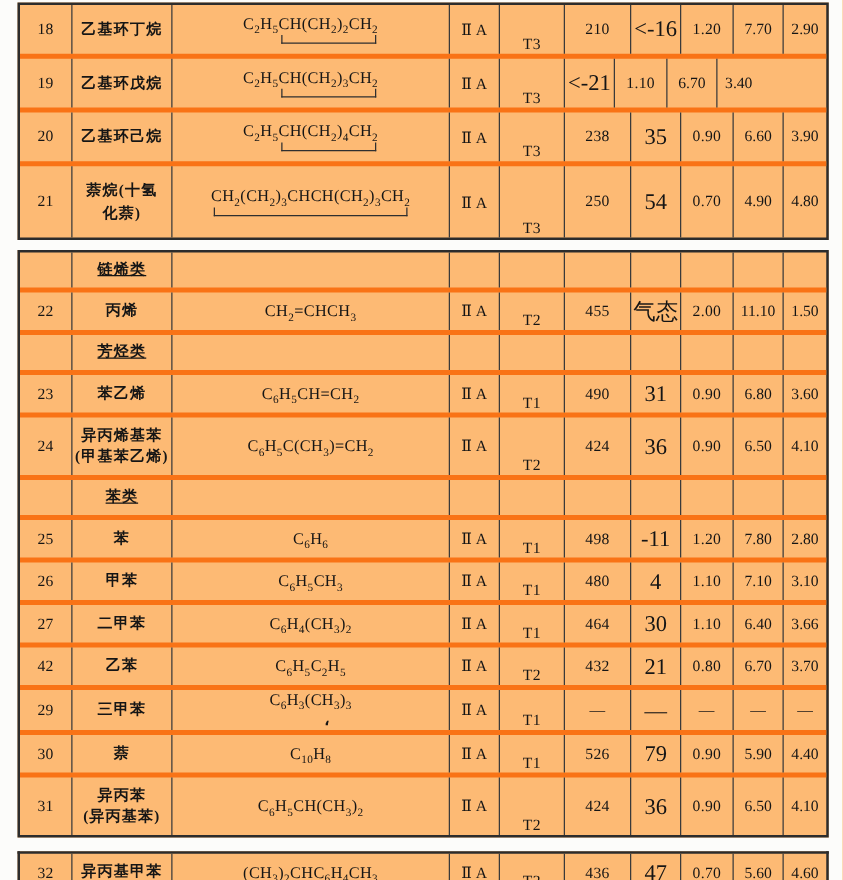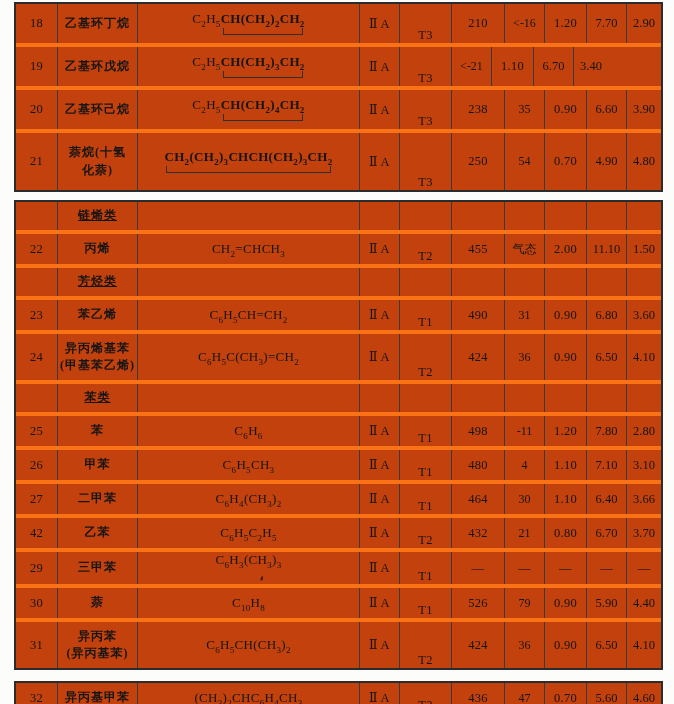--- a/index.html
+++ b/index.html
@@ -7,54 +7,54 @@
     width:674px;height:704px;overflow:hidden;
     background:#fcfcfa;
     font-family:"Liberation Serif","DejaVu Serif",serif;
     color:#151515;
   }
   .page{position:relative;width:674px;height:704px;padding-top:2px;box-sizing:border-box;}
   .tbl{margin-left:14px;}
   .block{
     width:649px;box-sizing:border-box;
     border:2px solid #2c2c2c;
-    background:#c2410c;
+    background:#fdba74;
   }
   .block.gap-after-sm{margin-bottom:8px;}
   .block.gap-after-md{margin-bottom:11px;}
   .block.no-bottom{border-bottom:none;}
   .row{display:flex;align-items:stretch;}
   .row + .row{border-top:4px solid #f97316;}
   .cell{
     box-sizing:border-box;flex:none;
     border-right:1px solid #3a3a3a;
     display:flex;flex-direction:column;align-items:center;justify-content:center;
     text-align:center;overflow:hidden;
     font-size:12.5px;letter-spacing:0.3px;
   }
   .c0{width:42px;}
   .c1{width:80px;font-size:12px;font-weight:600;letter-spacing:1px;}
   .c2{width:222px;font-size:13px;}
   .c3{width:40px;font-size:12.5px;}
   .c4{width:52px;justify-content:flex-end;}
   .c5{width:53px;}
-  .c6{width:40px;font-size:12px;letter-spacing:0;}
+  .c6{width:40px;font-size:18px;letter-spacing:0;}
   .c7{width:42px;}
   .c8{width:40px;letter-spacing:0;}
   .c9{width:34px;border-right:none;letter-spacing:0;}
   .r-std .cell{min-height:30px;}
   .r-cat .cell{min-height:28px;text-decoration:underline;}
   .r-ringpre .cell{min-height:39px;}
   .r-ringfull .cell{min-height:57px;}
   .r-two .cell{min-height:46px;}
   .r-partial .cell{min-height:14px;}
   .nameline{line-height:1.45;text-align:center;}
   .fwrap{display:inline-block;white-space:nowrap;padding-bottom:0;}
   .has-ring .fwrap{margin-bottom:9px;}
-  .fring{position:relative;display:inline-block;font-weight:bold;}
+  .fring{position:relative;display:inline-block;}
   .fring::after{
     content:"";position:absolute;left:2px;right:2px;bottom:-8px;height:6px;
     border:1px solid #2f2f2f;border-top:none;
   }
   sub{font-size:9px;line-height:0;}
   .stray{display:inline-block;margin-left:26px;font-weight:bold;}
 </style>
 </head>
 <body>
 

